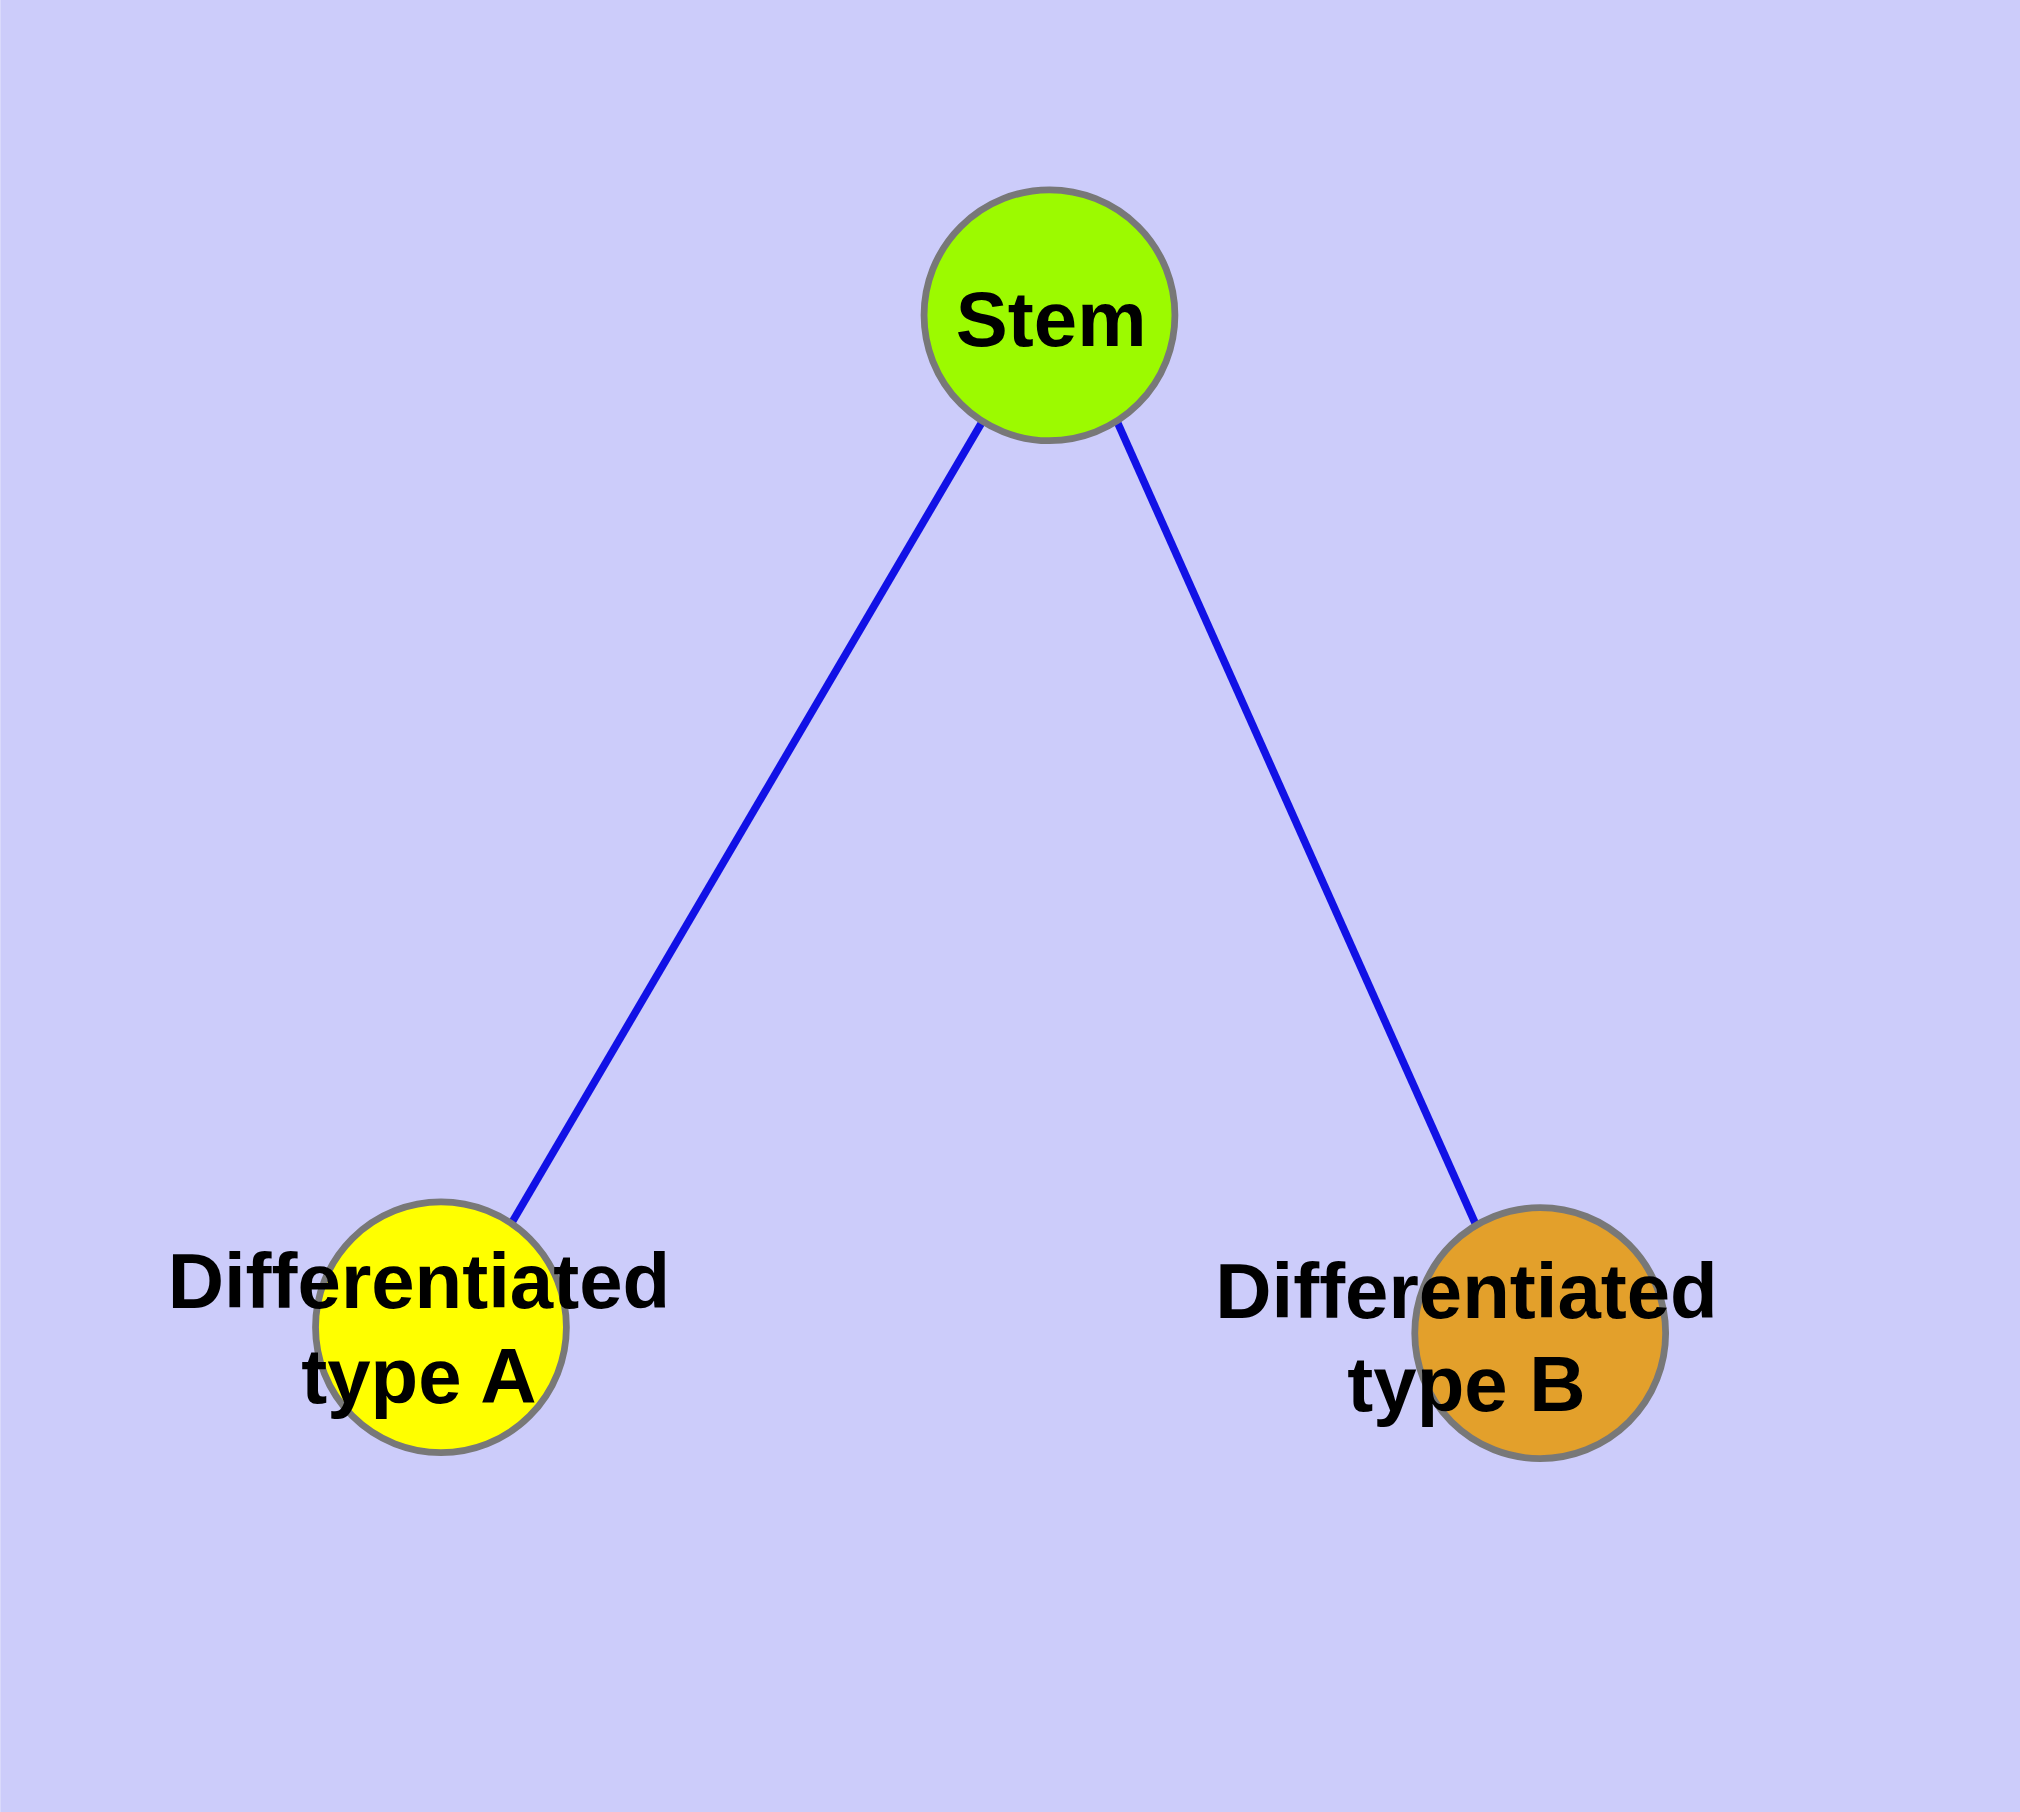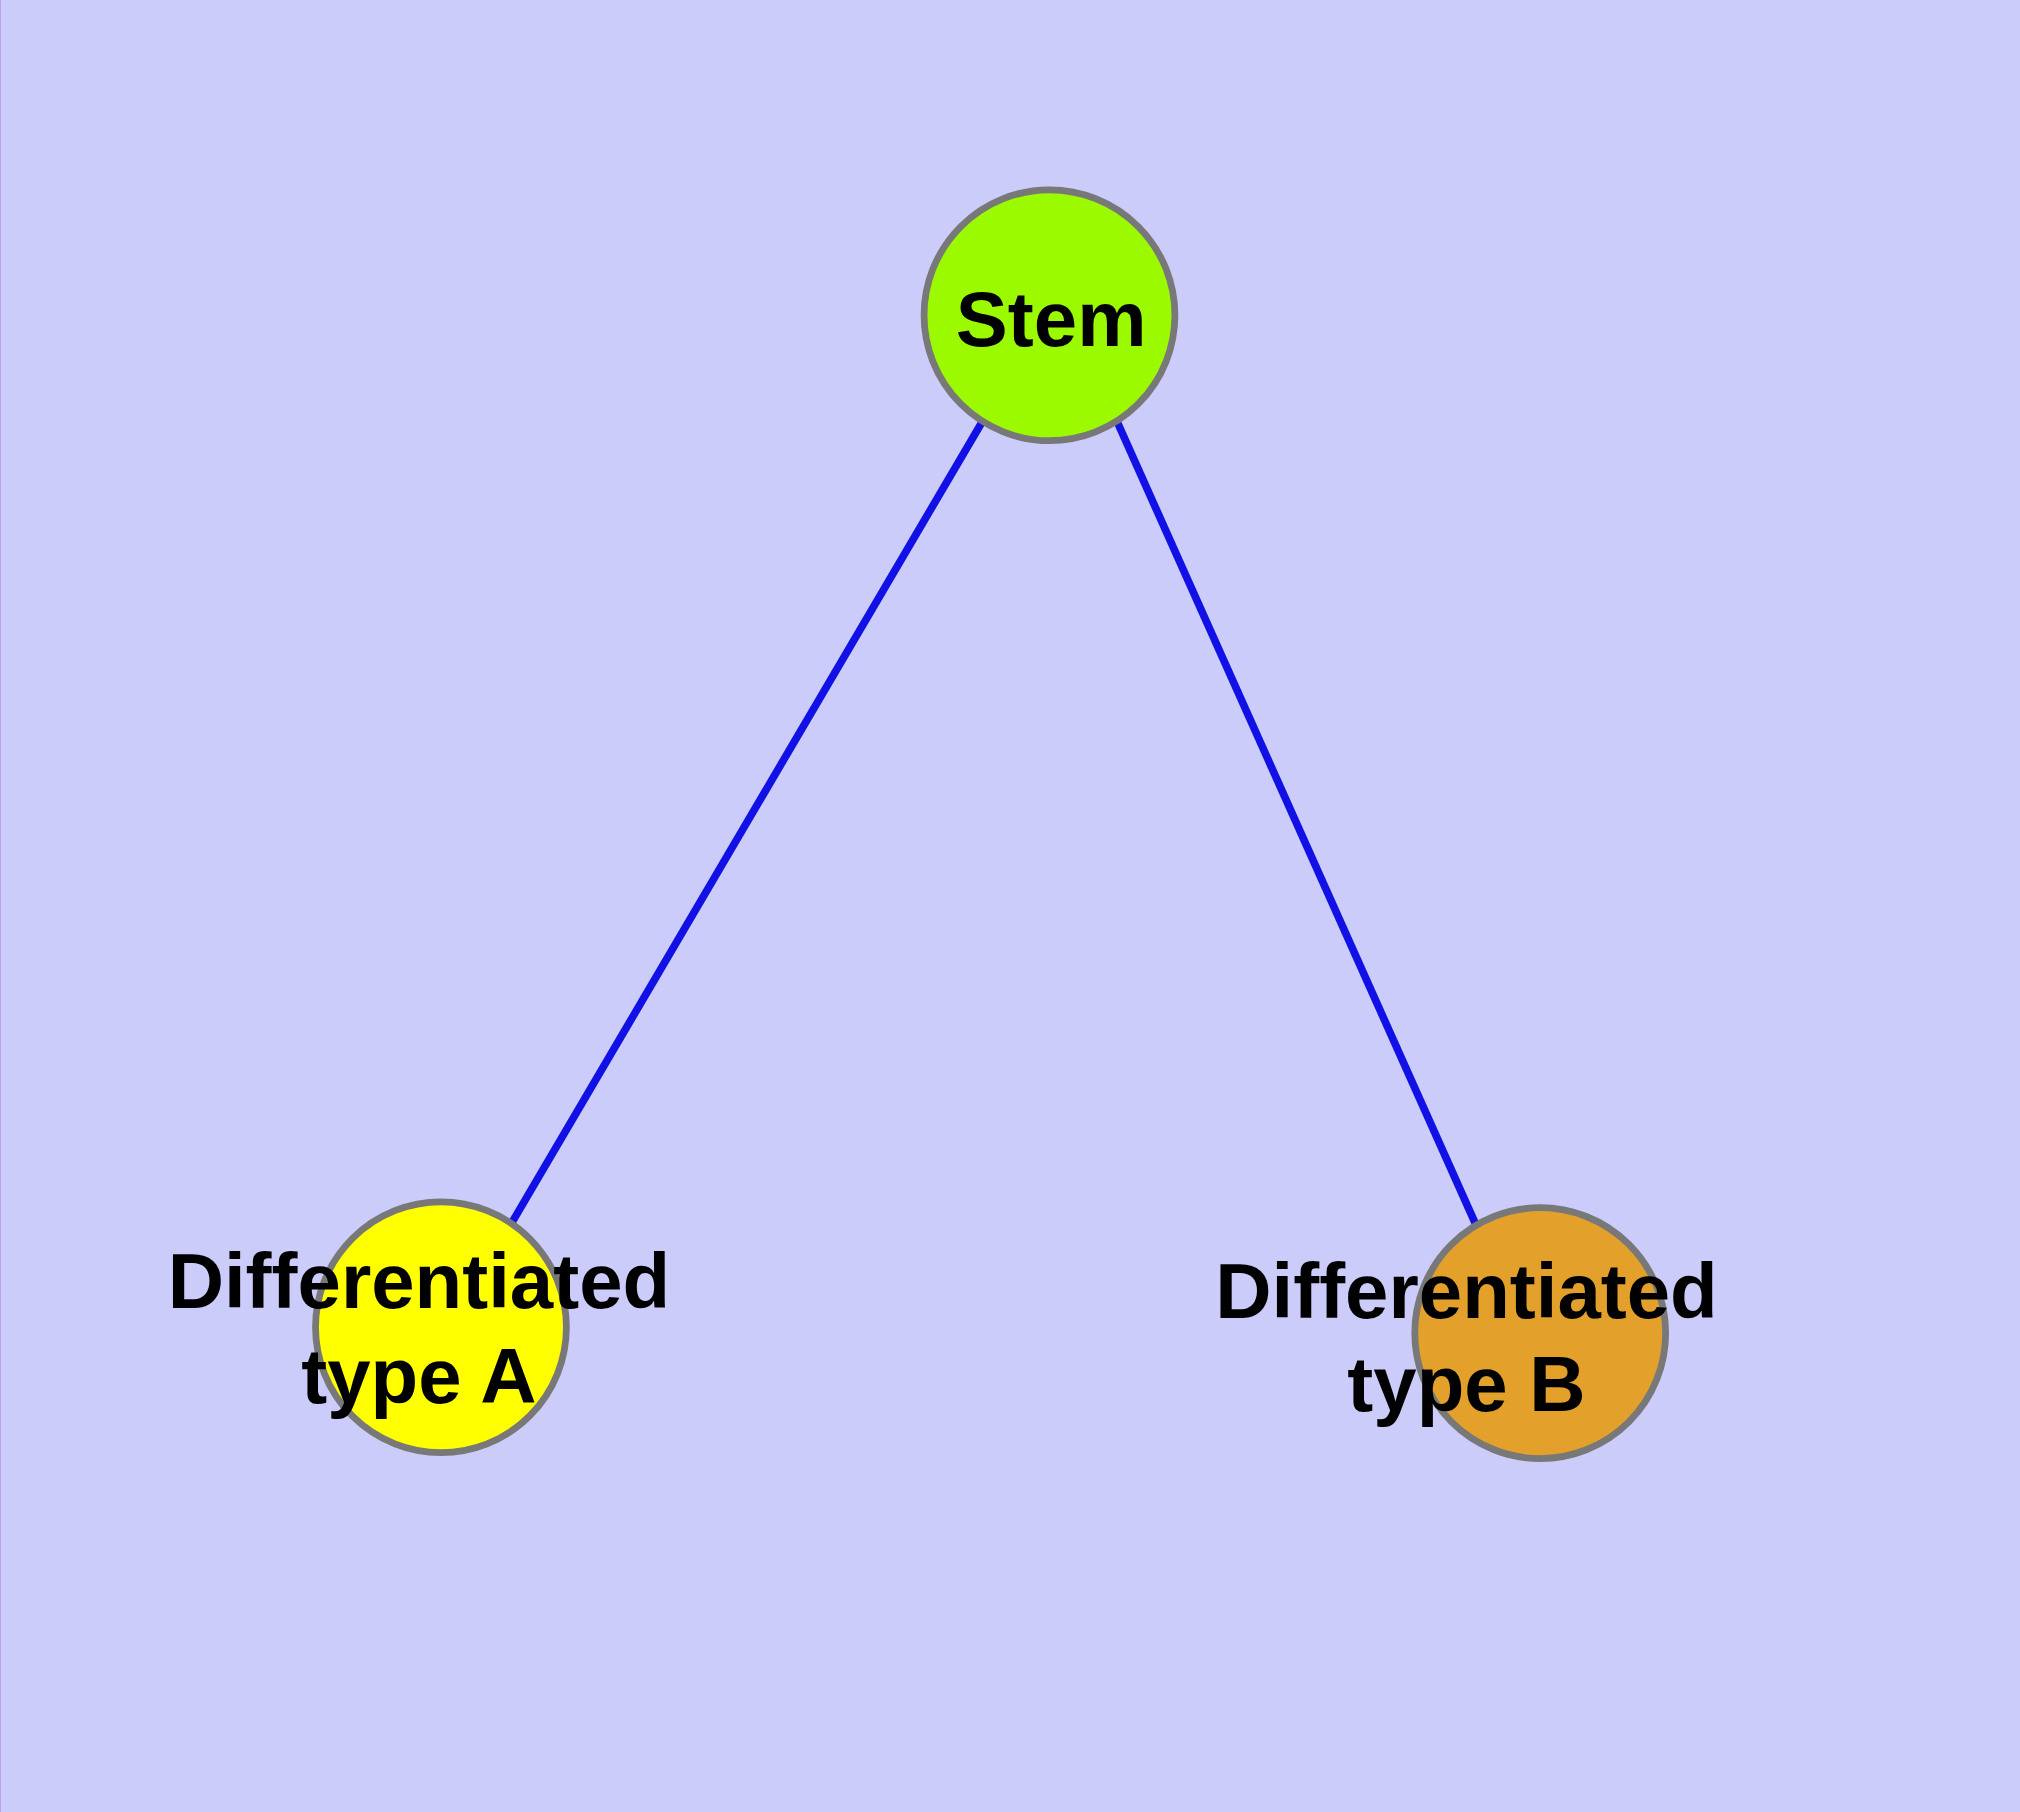--- a/index.html
+++ b/index.html
@@ -36,21 +36,21 @@
     font-weight: bold;
     font-size: 92px;
     fill: #000000;
     text-anchor: middle;
     dominant-baseline: alphabetic;
   }
 </style>
 </head>
 <body>
 
-<div id="stage" style="width: 1921px; height: 1812px; background: #a21caf; text-align: right;">
+<div id="stage" style="width: 1921px; height: 1812px; background: #ffffff; text-align: right;">
   <svg id="graph-svg" viewBox="0 0 2384 2138" xmlns="http://www.w3.org/2000/svg">
     <rect x="0" y="0" width="2384" height="2138" fill="#ccccfa"></rect>
 
     <g>
       <line class="edge-line" x1="1159" y1="497" x2="604" y2="1442" stroke="#1111e6"></line>
       <line class="edge-line" x1="1318" y1="498" x2="1742" y2="1447" stroke="#1111e6"></line>
     </g>
 
     <g>
       <circle class="node-circle" cx="1238" cy="372" r="148" fill="#9cfa00" stroke="#787878"></circle>

